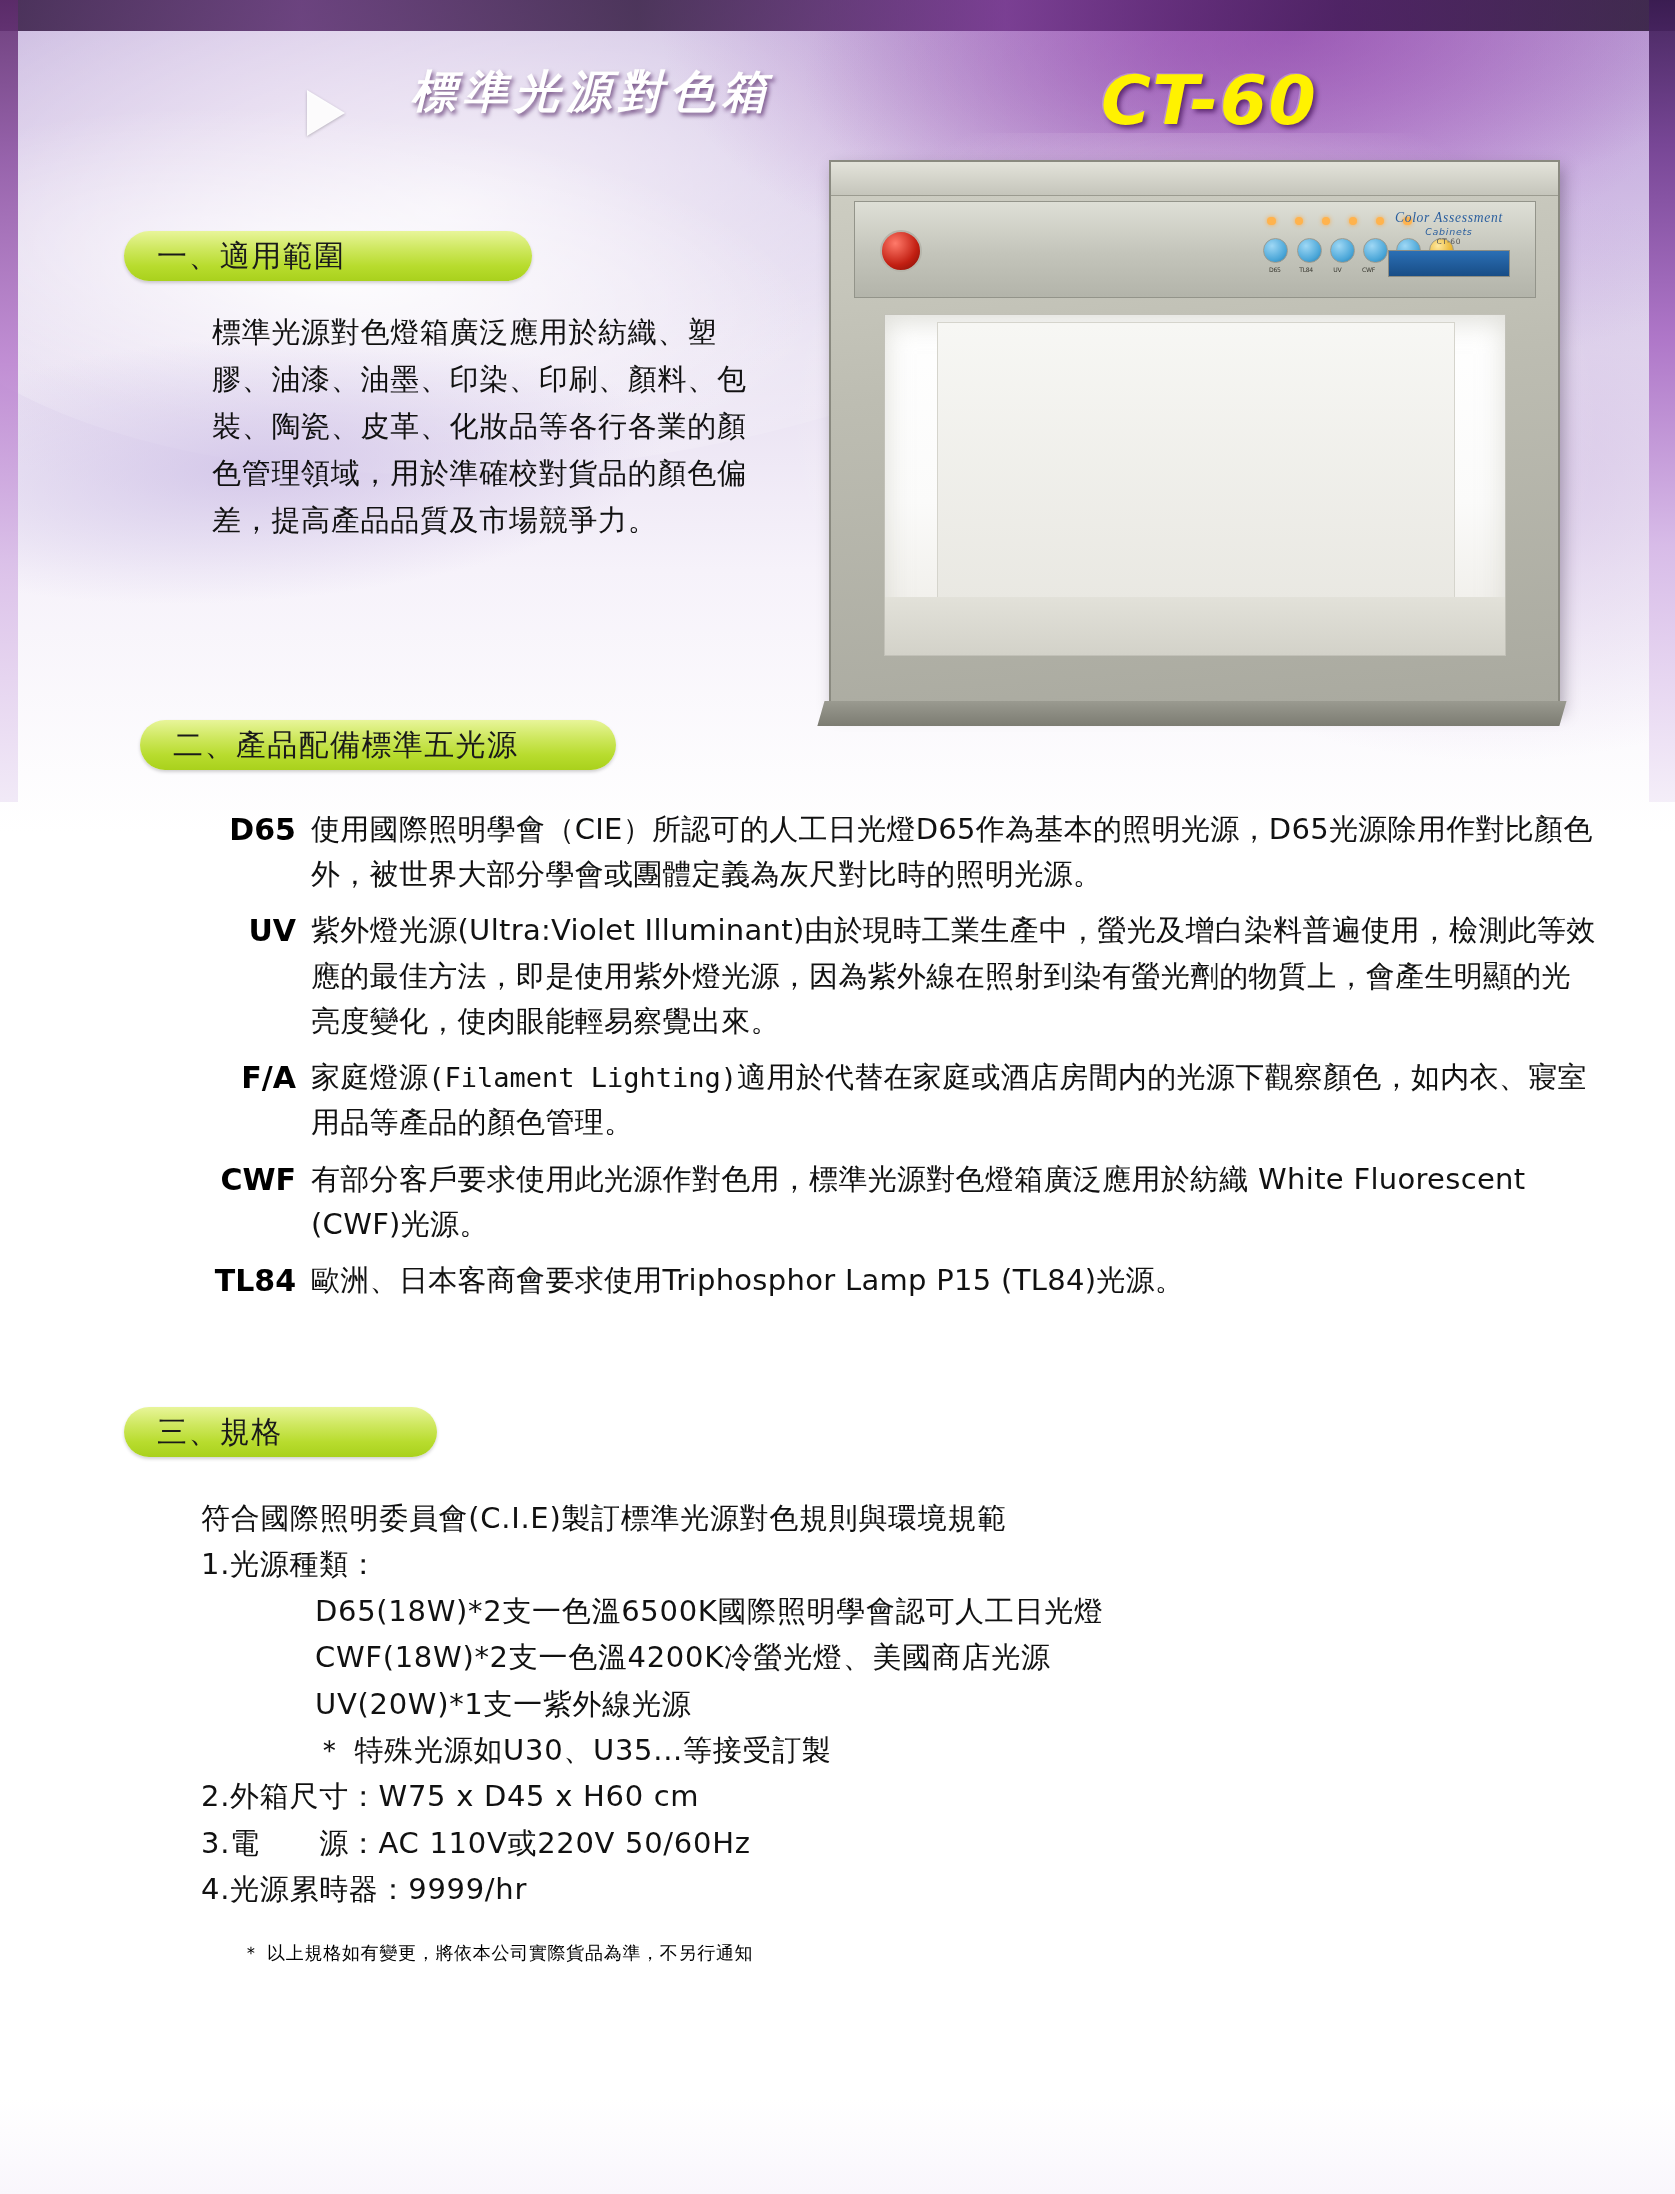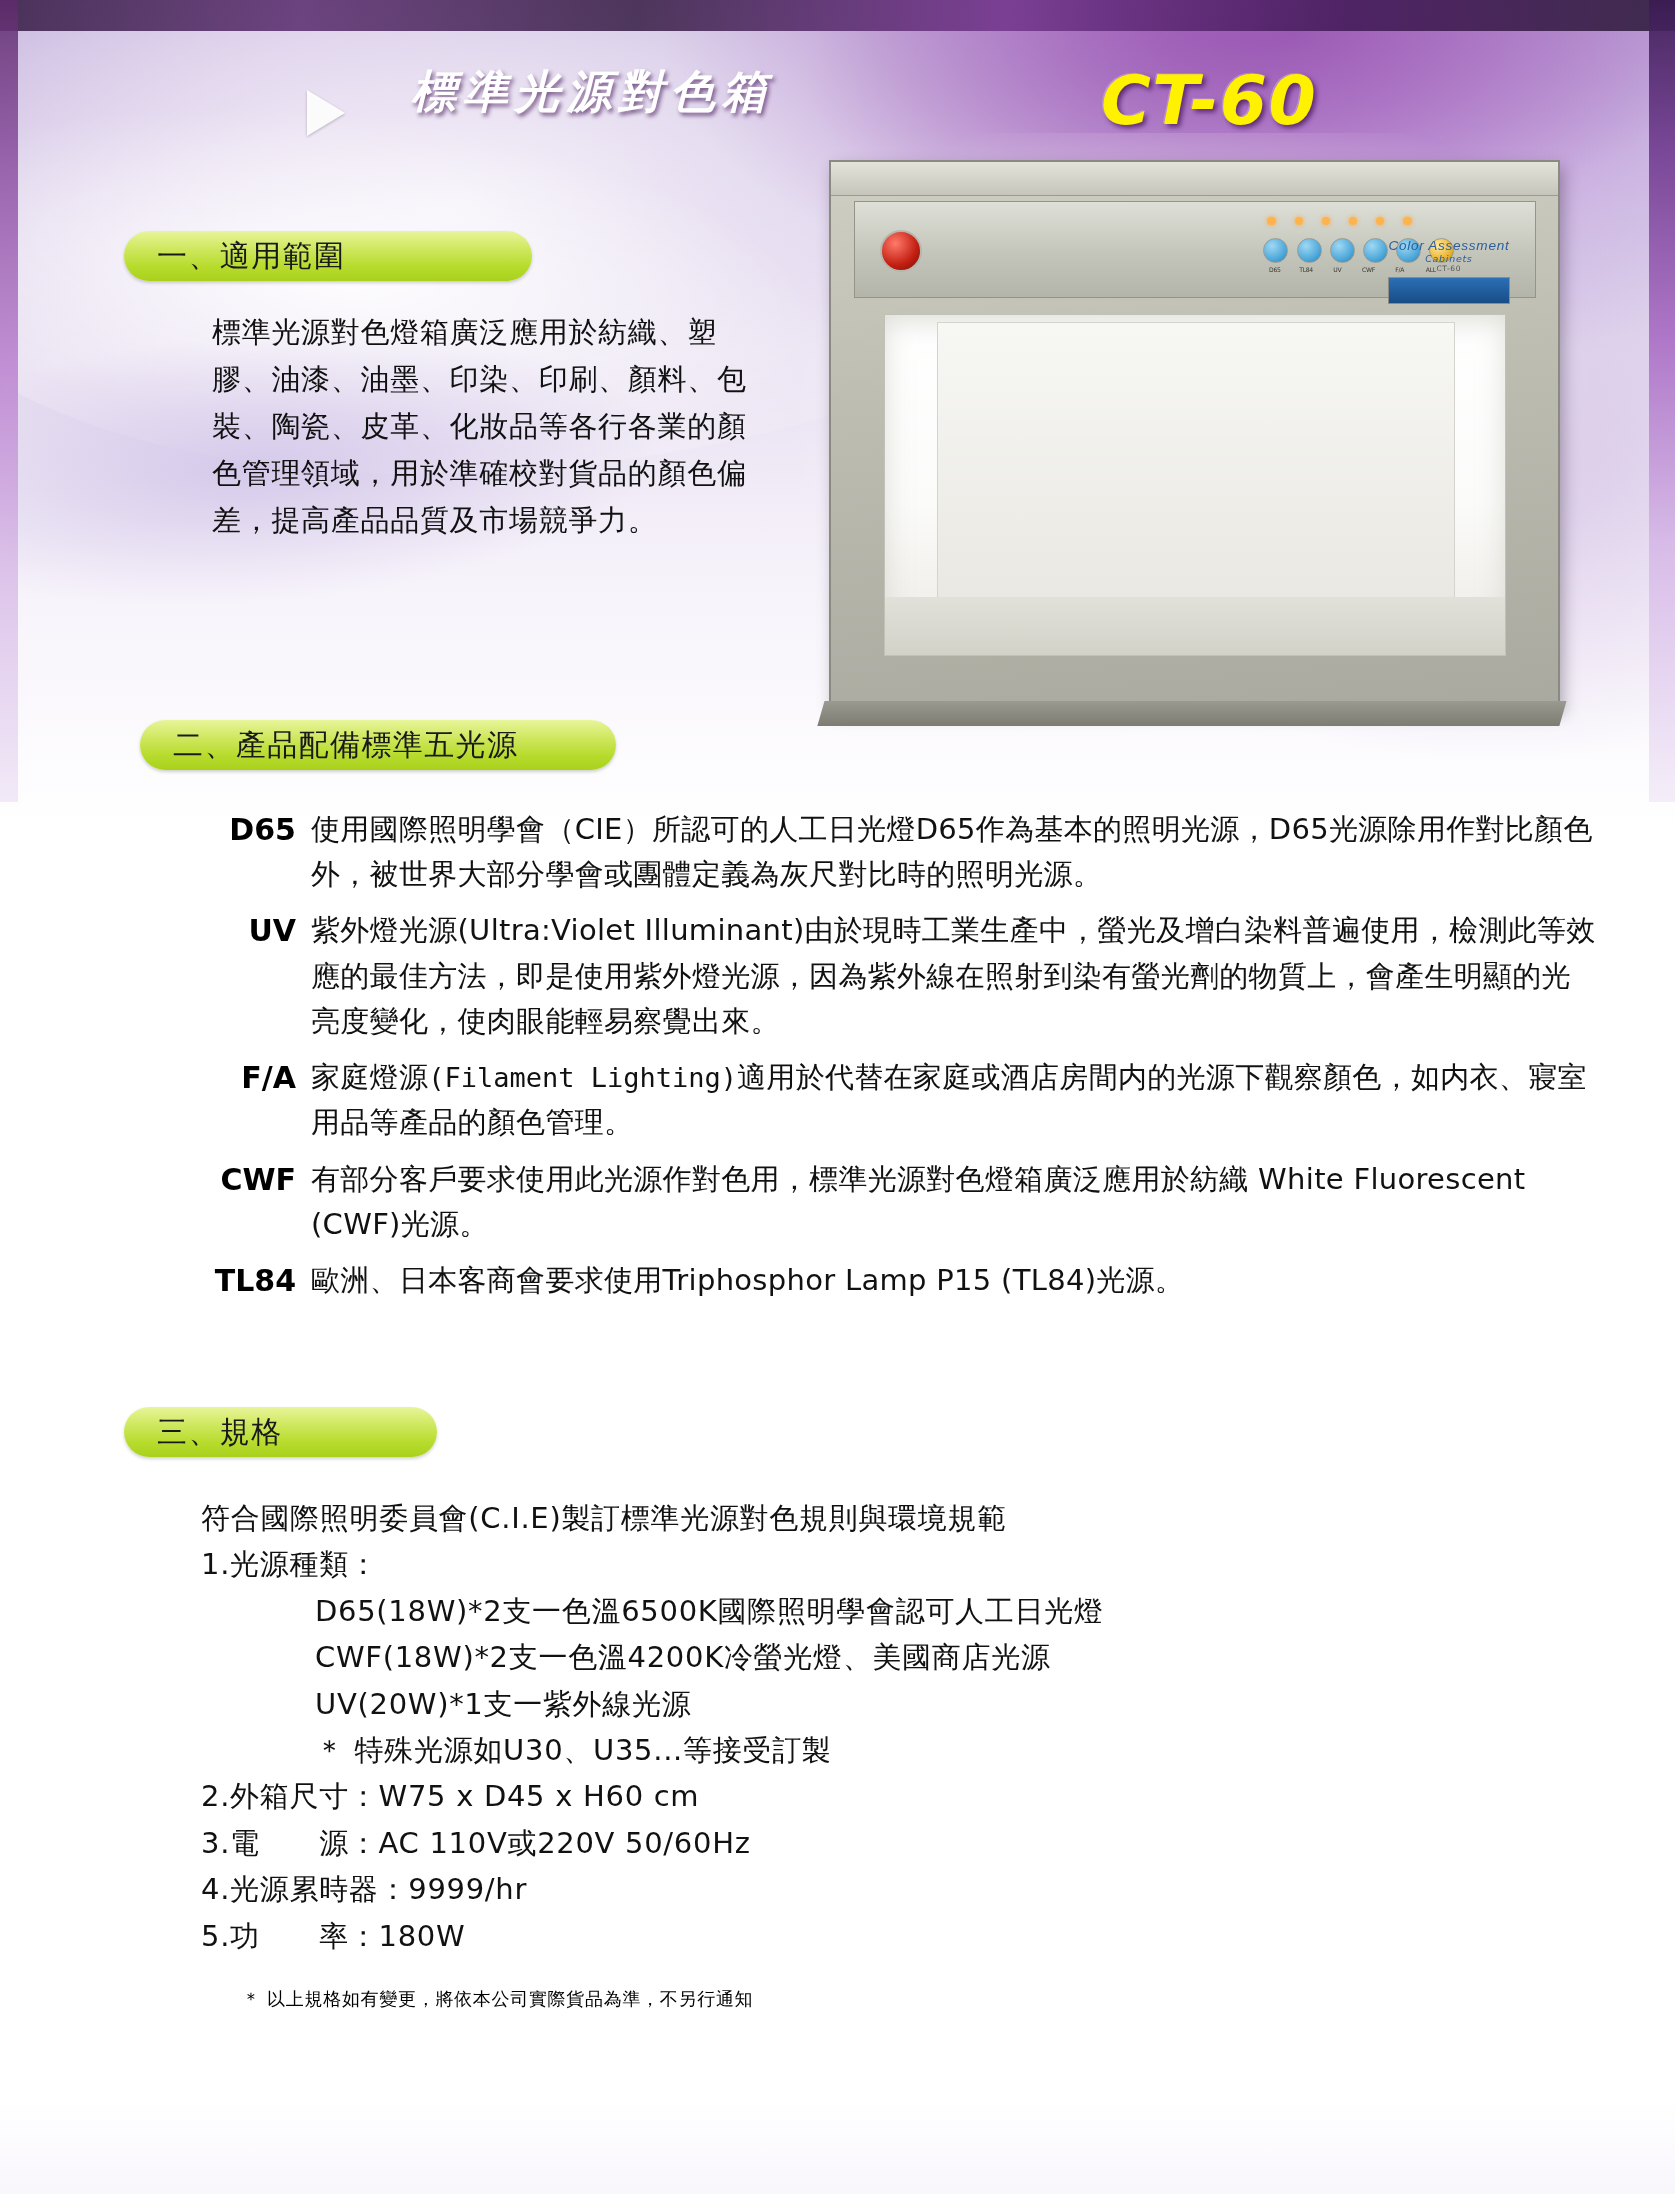--- a/index.html
+++ b/index.html
@@ -313,23 +313,22 @@
   .brand-block {
     position: absolute;
     right: 15px; top: 8.2px;
     width: 143px; height: 76px;
     text-align: center;
   }
   .brand-name {
     font-size: 13.6px;
     font-style: italic;
     color: #2b5f9e;
-    font-family: Liberation Sans, sans-serif;
+    font-family: Liberation Serif, serif;
     letter-spacing: 0.7px;
-    margin-top: 28px;
   }
   .brand-sub {
     font-size: 9.5px;
     color: #2b5f9e;
     font-style: italic;
     letter-spacing: 0.7px;
   }
   .brand-model {
     font-size: 7.5px;
     color: #555;
@@ -486,19 +485,18 @@
   <div class="spec">
     <div class="spec-line">符合國際照明委員會(C.I.E)製訂標準光源對色規則與環境規範</div>
     <div class="spec-line">1.光源種類：</div>
     <div class="spec-line spec-indent">D65(18W)*2支一色溫6500K國際照明學會認可人工日光燈</div>
     <div class="spec-line spec-indent">CWF(18W)*2支一色溫4200K冷螢光燈、美國商店光源</div>
     <div class="spec-line spec-indent">UV(20W)*1支一紫外線光源</div>
     <div class="spec-line spec-indent">＊ 特殊光源如U30、U35...等接受訂製</div>
     <div class="spec-line">2.外箱尺寸：W75 x D45 x H60 cm</div>
     <div class="spec-line">3.電　　源：AC 110V或220V 50/60Hz</div>
     <div class="spec-line">4.光源累時器：9999/hr</div>
-    <div class="spec-line">5.功　　率：180W</div>
     <div class="spec-footnote">＊ 以上規格如有變更，將依本公司實際貨品為準，不另行通知</div>
   </div>
 
   <div class="tint-bottom"></div>
 </div>
 
 
 </body></html>

